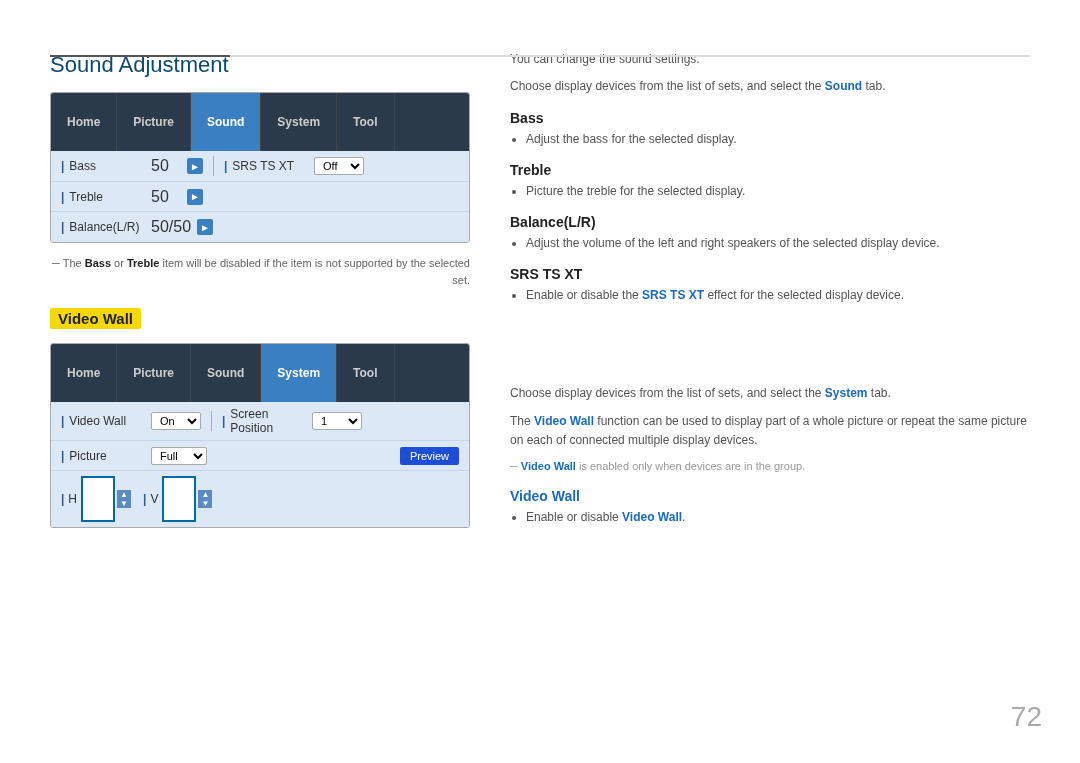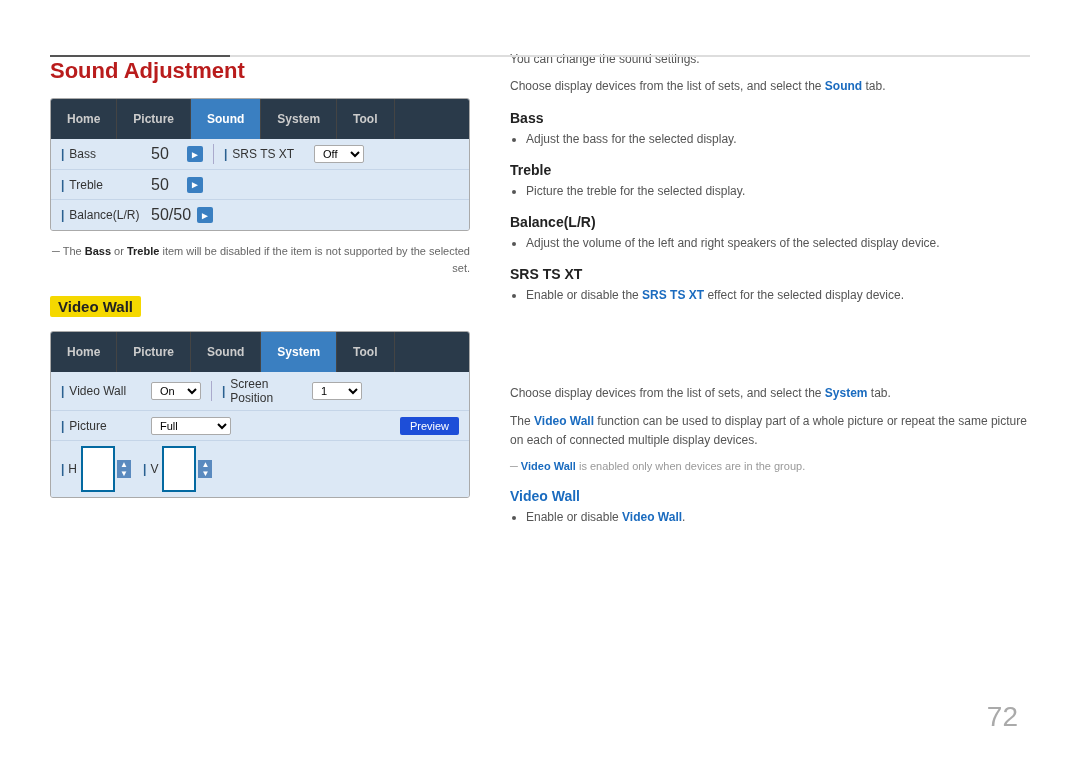--- a/index.html
+++ b/index.html
@@ -36,42 +36,42 @@
       top: 55px;
       left: 50px;
       right: 50px;
       height: 2px;
       background: linear-gradient(to right, #555 180px, #ddd 180px);
     }
 
     
     .section-title {
       font-size: 22px;
-      font-weight: bold;
-      color: #b91c1c;
+      font-weight: normal;
+      color: #0c4a6e;
       margin-bottom: 14px;
-      margin-top: 18px;
+      margin-top: 12px;
     }
 
     
     .ui-panel {
       border: 1px solid #aaa;
       border-radius: 3px;
       overflow: hidden;
       margin-bottom: 12px;
       background: #e8eff7;
     }
 
     .tab-bar {
       display: flex;
       background: #2a3a4a;
     }
 
     .tab {
-      padding: 13px 16px;
+      padding: 22px 16px;
       color: #ccc;
       font-size: 12px;
       font-weight: bold;
       cursor: pointer;
       border-right: 1px solid #444;
     }
 
     .tab.active {
       background: #3a7fc1;
       color: #fff;
@@ -259,21 +259,21 @@
       display: flex;
       align-items: center;
       justify-content: center;
       line-height: 1;
     }
 
     
     .page-number {
       position: absolute;
       bottom: 30px;
-      right: 62px;
+      right: 38px;
       font-size: 28px;
       color: #aaa;
       font-weight: 300;
     }
 
     .right-column-top {
       margin-bottom: 20px;
     }
 
     .right-column-bottom {
@@ -369,21 +369,21 @@
             </select>
             <div class="panel-divider"></div>
             <span class="panel-label">Screen Position</span>
             <select class="select-box" style="width:40px;">
               <option>1</option>
             </select>
           </div>
 
           <div class="panel-row">
             <span class="panel-label">Picture</span>
-            <select class="select-box" style="width:80px;">
+            <select class="select-box" style="width:56px;">
               <option>Full</option>
             </select>
             <div style="flex:1"></div>
             <button class="preview-btn">Preview</button>
           </div>
 
           <div class="panel-row">
             <span style="font-weight:bold; font-size:12px; margin-right:4px; color:#2a6090;">|</span>
             <span style="font-size:12px; margin-right:4px;">H</span>
             <div class="spinner">

